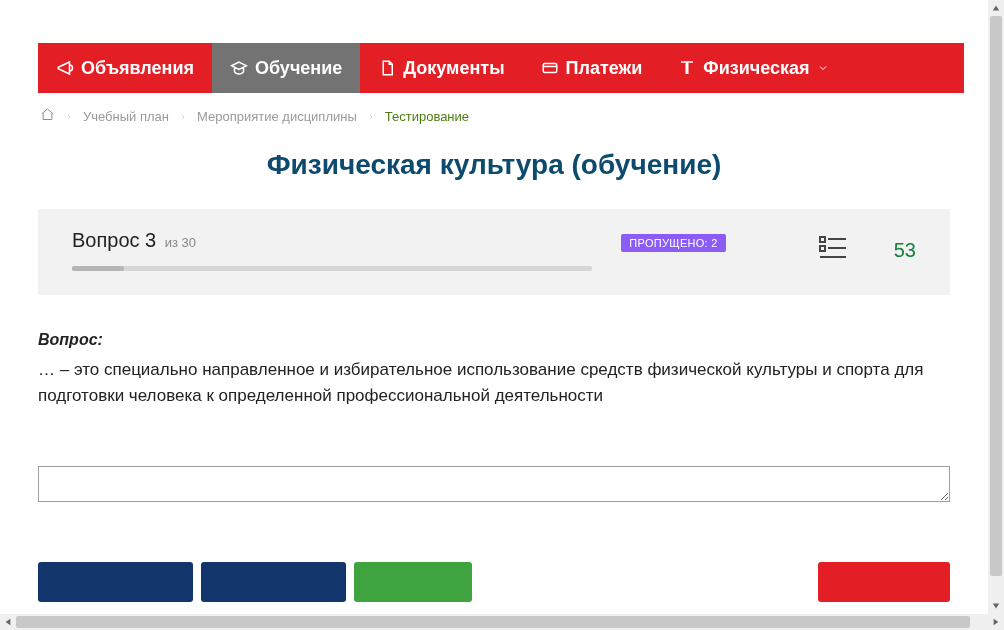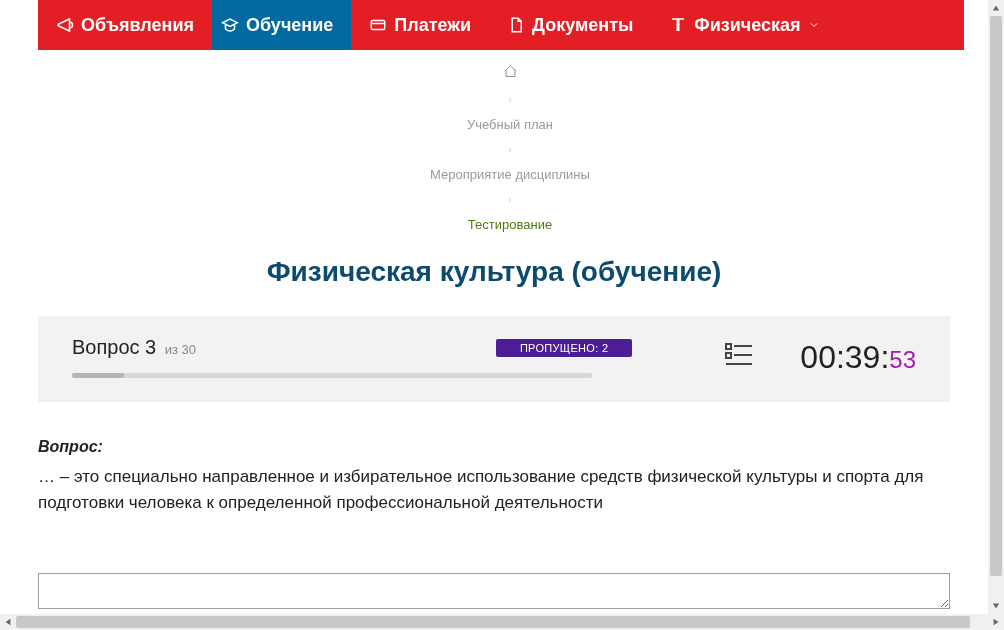--- a/index.html
+++ b/index.html
@@ -24,49 +24,48 @@
     }
 
     
     .topnav {
       background: #e31e24;
       display: flex;
       align-items: center;
       height: 50px;
       margin-left: 30px;
       margin-right: 16px;
+      margin-top: 43px;
     }
     .nav-item {
       display: flex;
       align-items: center;
       gap: 7px;
       padding: 0 18px;
       height: 50px;
       color: #fff;
       font-size: 18px;
       font-weight: 600;
       cursor: pointer;
       white-space: nowrap;
     }
     .nav-item.active {
-      background: #0369a1;
-      padding-left: 9px;
+      background: #737373;
     }
     .nav-icon { display: inline-flex; }
     .nav-icon svg { width: 18px; height: 18px; fill: none; stroke: #fff; stroke-width: 2; }
 
     
     .breadcrumb {
       display: flex;
       align-items: center;
       gap: 10px;
       padding: 14px 0 14px 32px;
       font-size: 13px;
       color: #8a8a8a;
-      flex-direction: column;
     }
     .breadcrumb .home-icon svg { width: 15px; height: 15px; fill: none; stroke: #888; stroke-width: 1.5; }
     .breadcrumb .chev svg { width: 8px; height: 8px; fill: none; stroke: #bbb; stroke-width: 2; }
     .breadcrumb .crumb-link { color: #9b9a97; cursor: pointer; }
     .breadcrumb .crumb-current { color: #4d7c0f; }
 
     
     .page-title {
       text-align: center;
       color: #0c4a6e;
@@ -77,28 +76,28 @@
 
     
     .qcard {
       background: #f2f2f2;
       margin: 0 30px 36px 30px;
       padding: 20px 34px 24px 34px;
       display: flex;
       align-items: center;
     }
     .qcard-left { flex: 1; }
-    .qcard-top { display: flex; align-items: center; justify-content: space-between; }
+    .qcard-top { display: flex; align-items: flex-end; justify-content: space-between; }
     .qnum { font-size: 20px; color: #222; }
     .qtotal { font-size: 13px; color: #888; margin-left: 4px; }
     .skipped-badge {
-      background: #4c1d95;
+      background: #8b5cf6;
       color: #fff;
       font-size: 11px;
-      padding: 3px 24px;
+      padding: 3px 8px;
       border-radius: 2px;
       letter-spacing: 0.3px;
       margin-right: 6px;
     }
     .progress-track {
       margin-top: 14px;
       height: 5px;
       background: #d6d6d6;
       border-radius: 2px;
       width: 520px;
@@ -114,21 +113,21 @@
     .qcard-mid { padding: 0 46px 0 86px; }
     .list-icon svg { width: 30px; height: 26px; stroke: #444; fill: none; stroke-width: 2; }
     .timer {
       font-size: 32px;
       color: #222;
       font-weight: 400;
       display: flex;
       align-items: baseline;
     }
     .timer .main { font-size: 32px; }
-    .timer .sec { font-size: 24px; color: #a21caf; }
+    .timer .sec { font-size: 20px; color: #15803d; }
 
     
     .content { padding: 0 30px; }
     .qlabel { font-weight: 700; font-style: italic; font-size: 16px; color: #222; }
     .qtext { font-size: 17px; color: #222; line-height: 1.55; margin-top: 8px; margin-bottom: 42px; }
     .alabel { font-weight: 700; font-style: italic; font-size: 16px; color: #222; display: inline; }
     .atype { font-size: 16px; color: #222; display: inline; }
     .answer-block { margin-top: 56px; }
     .answer-label { font-weight: 700; font-size: 16px; color: #222; margin-bottom: 8px; }
     .answer-input {
@@ -212,34 +211,34 @@
         <span class="nav-icon">
           <svg viewBox="0 0 24 24">
               <path d="M2 9l10-5 10 5-10 5-10-5zM6 12v5c0 1 3 3 6 3s6-2 6-3v-5"></path>
             </svg>
         </span>
         <span>Обучение</span>
       </div>
       <div class="nav-item">
         <span class="nav-icon">
           <svg viewBox="0 0 24 24">
+              <path d="M7 3h8l4 4v14H7V3z"></path>
+              <path d="M15 3v4h4"></path>
+            </svg>
+        </span>
+        <span>Документы</span>
+      </div>
+      <div class="nav-item">
+        <span class="nav-icon">
+          <svg viewBox="0 0 24 24">
               <rect x="3" y="6" width="18" height="12" rx="2"></rect>
               <path d="M3 10h18"></path>
             </svg>
         </span>
         <span>Платежи</span>
-      </div>
-      <div class="nav-item">
-        <span class="nav-icon">
-          <svg viewBox="0 0 24 24">
-              <path d="M7 3h8l4 4v14H7V3z"></path>
-              <path d="M15 3v4h4"></path>
-            </svg>
-        </span>
-        <span>Документы</span>
       </div>
       <div class="nav-item">
         <span class="nav-icon">
           <svg viewBox="0 0 24 24">
               <path d="M4 4h7a2 2 0 012 2v14M20 4h-7a2 2 0 00-2 2v14"></path>
             </svg>
         </span>
         <span>Физическая</span>
         <span class="nav-icon">
           <svg viewBox="0 0 24 24" style="width:12px;height:12px;">
@@ -289,21 +288,20 @@
           <svg viewBox="0 0 30 26">
               <rect x="2" y="2" width="5" height="5"></rect>
               <rect x="2" y="11" width="5" height="5"></rect>
               <line x1="10" y1="4" x2="28" y2="4"></line>
               <line x1="10" y1="13" x2="28" y2="13"></line>
               <line x1="2" y1="22" x2="28" y2="22"></line>
             </svg>
         </span>
       </div>
       <div class="timer">
-        <span class="main">00:39:</span>
           <span class="sec">53</span>
       </div>
     </div>
 
     <div class="content">
       <div><span class="qlabel">Вопрос:</span></div>
       <div class="qtext">… – это специально направленное и избирательное использование средств физической культуры и спорта для подготовки человека к определенной профессиональной деятельности</div>
 
 
       <div class="answer-block">

